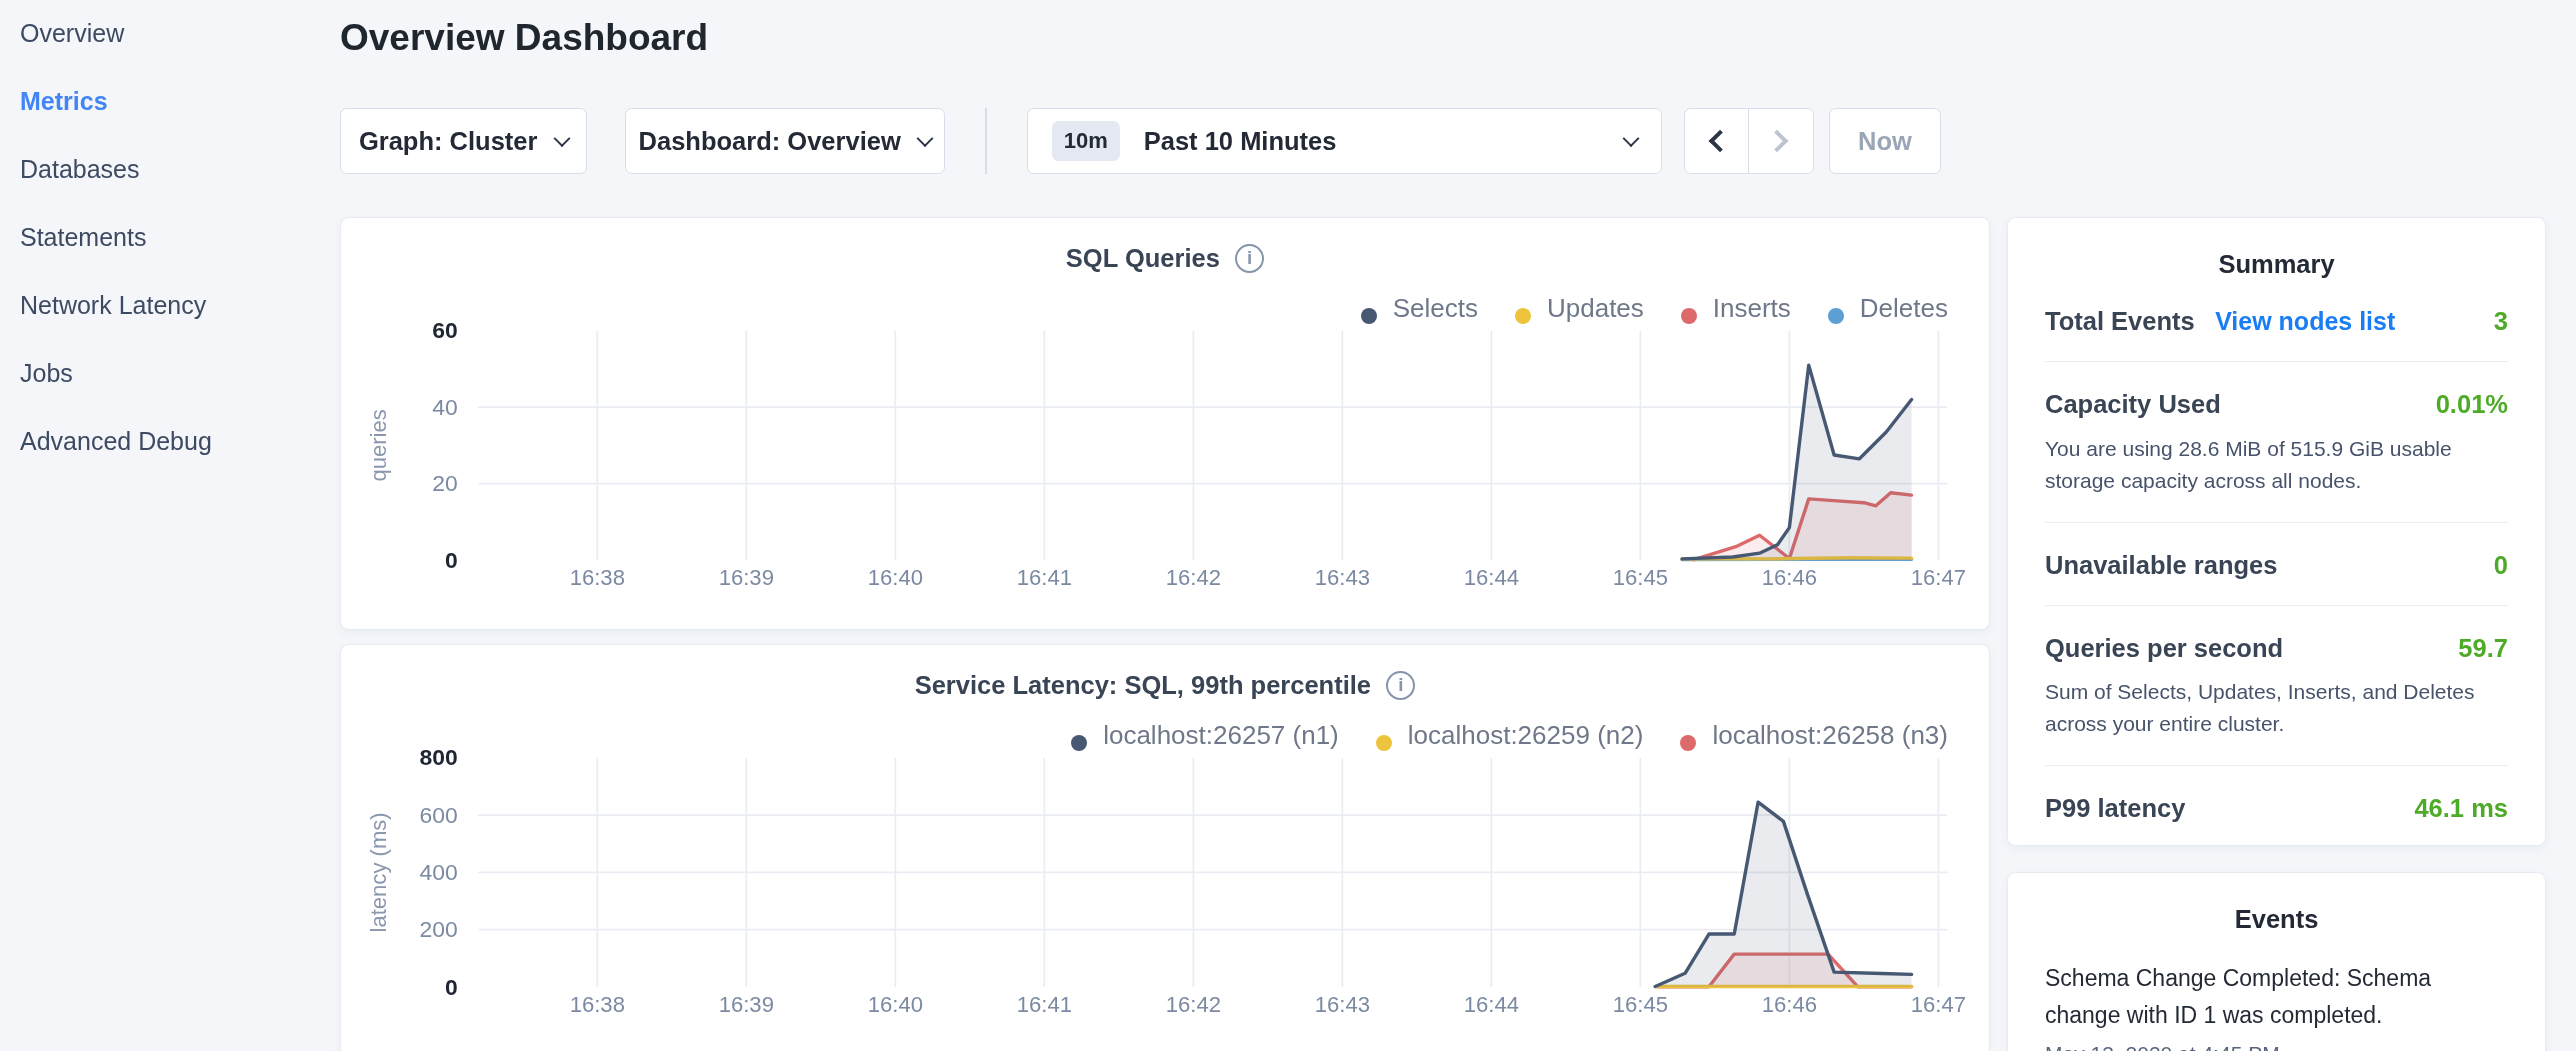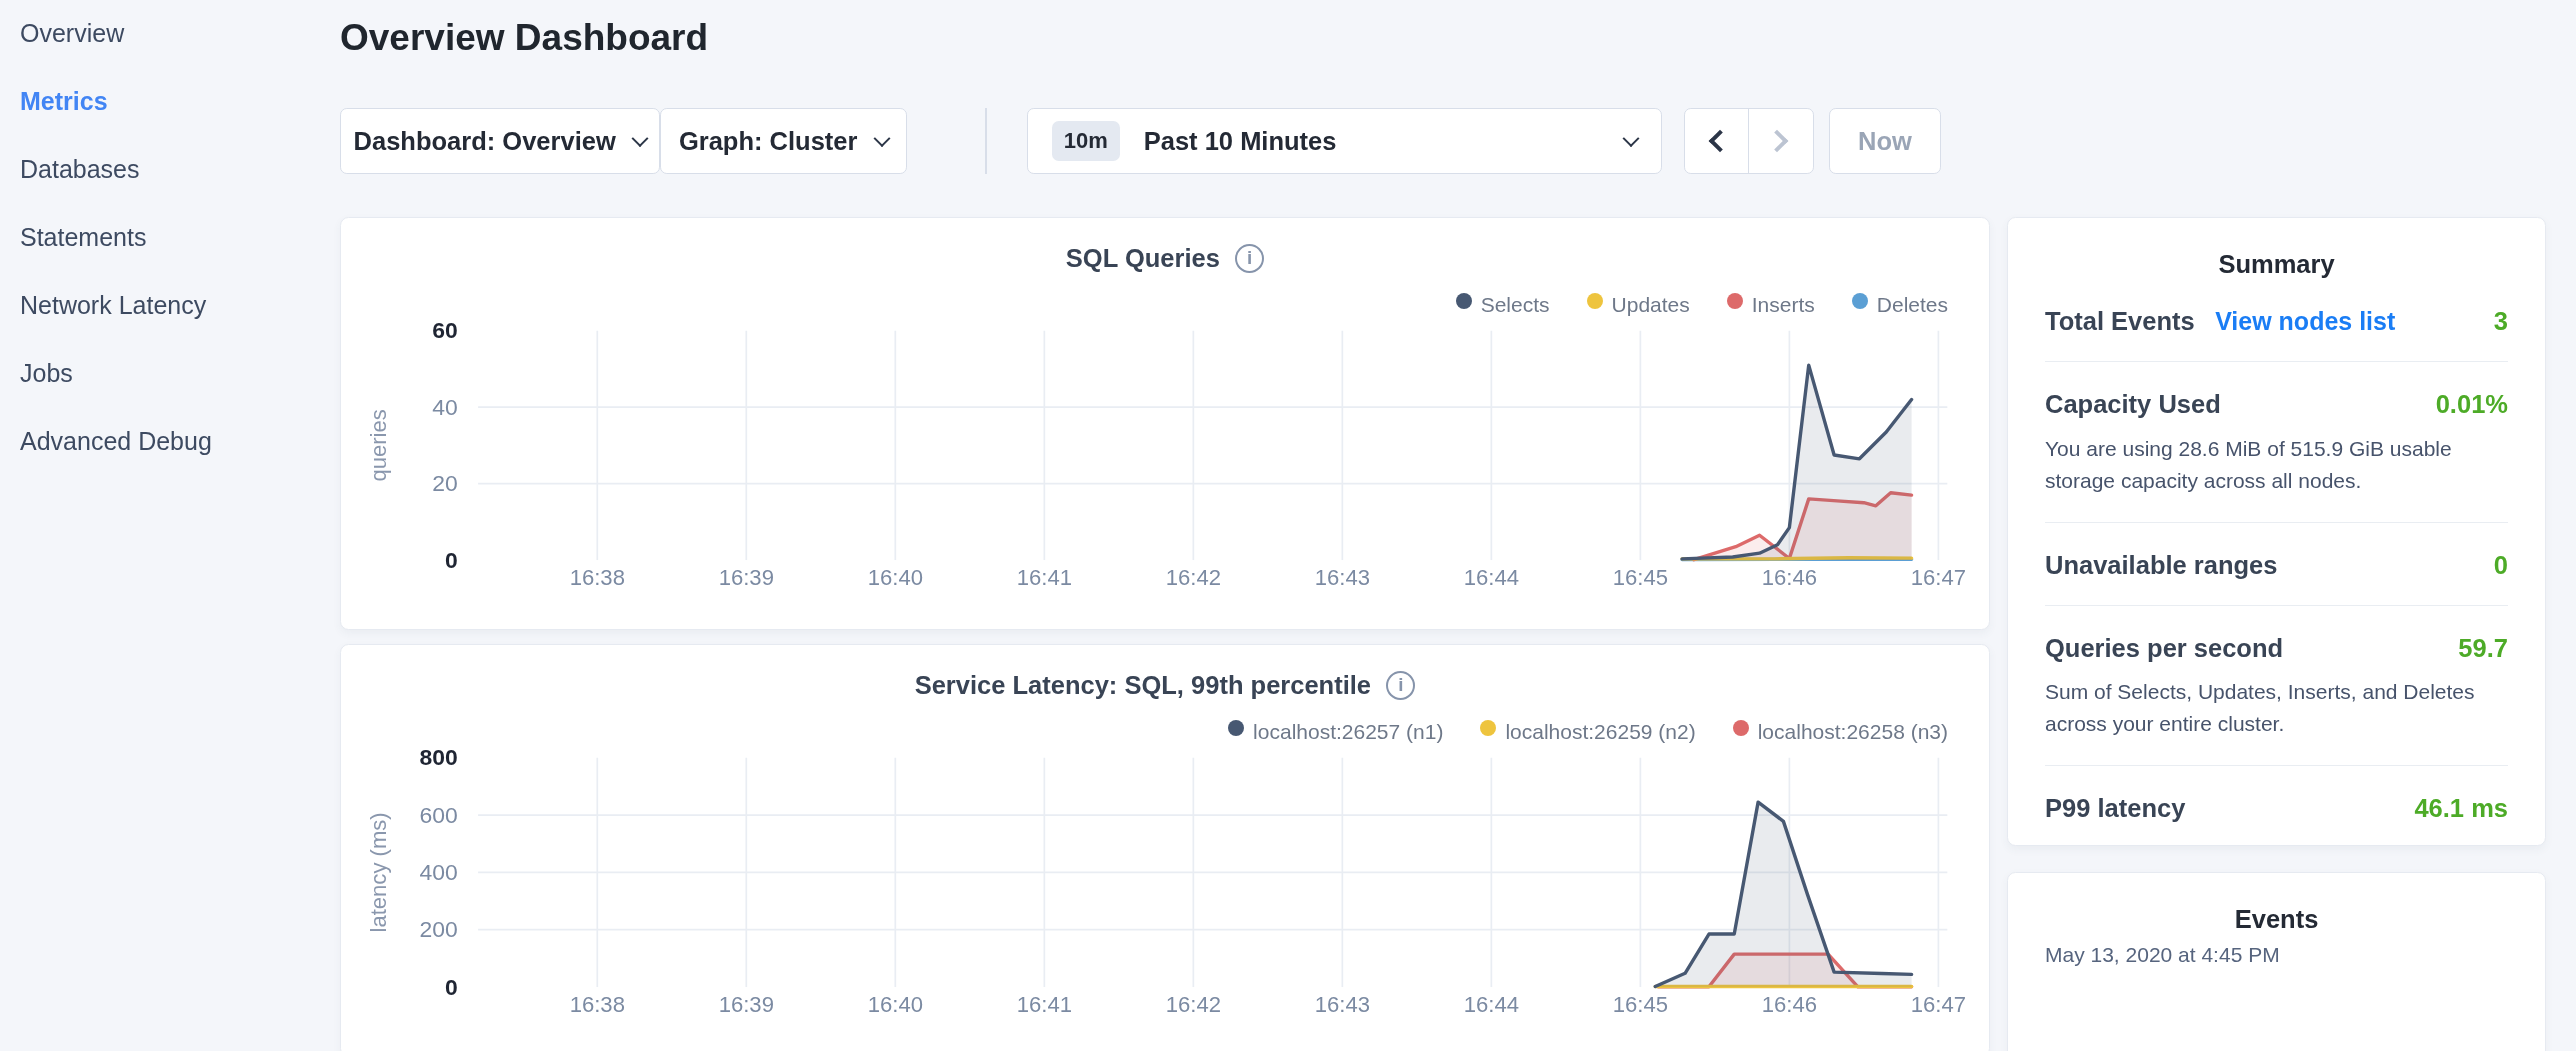--- a/index.html
+++ b/index.html
@@ -43,21 +43,21 @@
   #chart-panel-0 { left:340px; top:217px;  width:1650px; height:413px; }
   #chart-panel-1 { left:340px; top:644px;  width:1650px; height:413px; }
   #summary-panel { left:2007px; top:217px; width:539px; height:629px; padding:0 37px; }
   #events-panel  { left:2007px; top:872px; width:539px; height:221px; padding:0 37px; }
   
   .chart-title { position:absolute; top:25.5px; left:0; right:0; display:flex; justify-content:center; 
                  gap:15.3px; font-size:25.5px; font-weight:700; color:#394455; }
   .info-icon { width:29px; height:29px; border:2.6px solid #8694ab; border-radius:50%; color:#8694ab;
                font-size:18.7px; font-weight:700; display:flex; align-items:center; justify-content:center; cursor:pointer; }
   .legend { position:absolute; top:75px; right:41px; display:flex; gap:37px; }
-  .legend-item { display:flex; align-items:flex-start; gap:9px; font-size:21px; color:#6e7889; white-space:nowrap; }
+  .legend-item { display:flex; align-items:flex-end; gap:16px; font-size:26px; color:#6e7889; white-space:nowrap; }
   .legend-dot { width:16px; height:16px; border-radius:50%; }
   svg.plot { position:absolute; left:0; top:100px; }
   svg text { font-family:"Liberation Sans", sans-serif; }
   
   .panel-h { margin-top:32px; text-align:center; font-size:25.5px; font-weight:700; color:#242a35; }
   .sum-row { border-bottom:1.7px solid #e9edf2; padding:28px 0 25px; }
   .sum-row:last-child { border-bottom:none; }
   .sum-head { display:flex; align-items:baseline; }
   .sum-label { font-size:25.5px; font-weight:700; color:#394455; white-space:nowrap; }
   .sum-link { font-size:25px; font-weight:700; color:#1a7df5; margin-left:20.4px; cursor:pointer; white-space:nowrap; }
@@ -76,26 +76,26 @@
   <div class="nav-item">Databases</div>
   <div class="nav-item">Statements</div>
   <div class="nav-item">Network Latency</div>
   <div class="nav-item">Jobs</div>
   <div class="nav-item">Advanced Debug</div>
 </nav>
 
 <h1 class="page-title">Overview Dashboard</h1>
 
 <div class="controls">
+  <div class="ctrl-box dd-graph">
+    <span>Graph: Cluster</span>
+    <span class="chev-down"></span>
+  </div>
   <div class="ctrl-box dd-dash">
     <span>Dashboard: Overview</span>
-    <span class="chev-down"></span>
-  </div>
-  <div class="ctrl-box dd-graph">
-    <span>Graph: Cluster</span>
     <span class="chev-down"></span>
   </div>
   <div class="vdiv"></div>
   <div class="ctrl-box time-box">
     <span class="time-badge">10m</span>
     <span class="time-label">Past 10 Minutes</span>
     <span class="chev-down"></span>
   </div>
   <div class="arrows">
     <div class="arrow-btn prev">
@@ -266,16 +266,17 @@
     <div class="sum-head">
       <span class="sum-label">P99 latency</span>
       <span class="sum-value">46.1 ms</span>
     </div>
   </div>
 </aside>
 
 <aside class="panel" id="events-panel">
   <h3 class="panel-h">Events</h3>
   <div>
+    <div class="event-text">Schema Change Completed: Schema change with ID 1 was completed.</div>
     <div class="event-time">May 13, 2020 at 4:45 PM</div>
   </div>
 </aside>
 
 
 </body></html>

